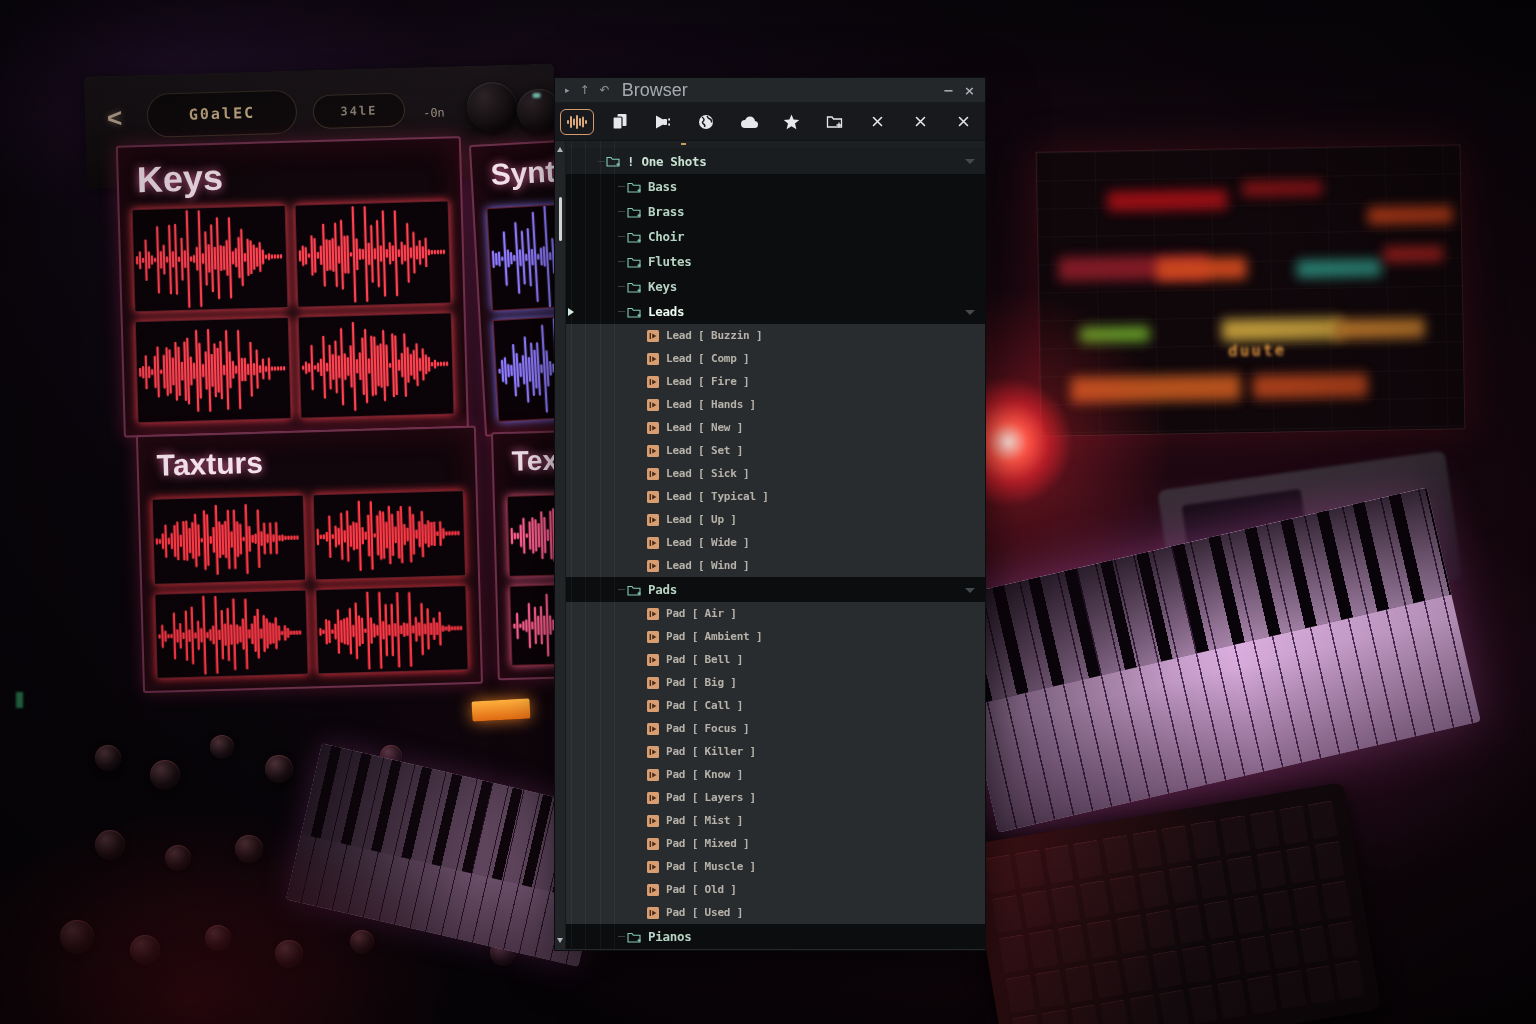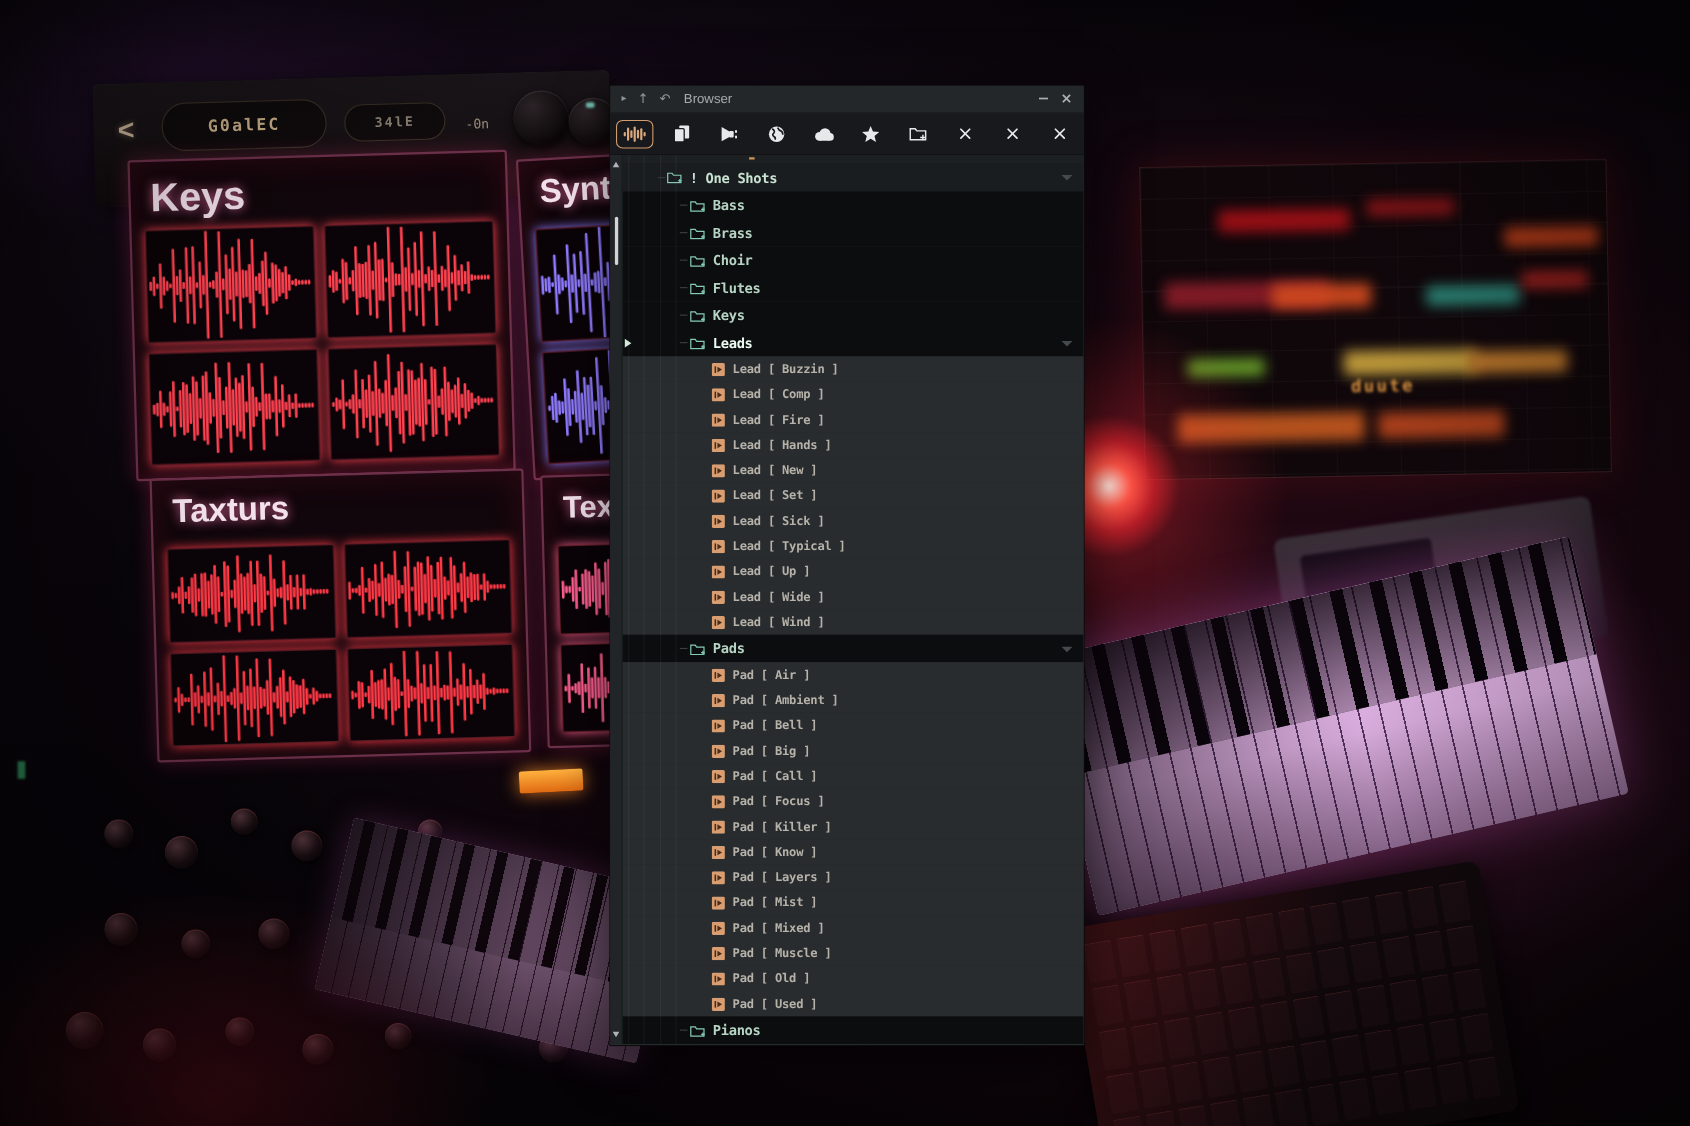--- a/index.html
+++ b/index.html
@@ -94,21 +94,21 @@
   .vignette{position:absolute;inset:0;pointer-events:none;z-index:6;
     background:radial-gradient(ellipse at 48% 42%, rgba(0,0,0,0) 48%, rgba(0,0,0,.55) 95%),
                linear-gradient(rgba(0,0,0,.30),transparent 12%);}
 
   
   .browser{position:absolute;left:555px;top:78px;width:430px;height:872px;z-index:10;
     background:#26292a;box-shadow:0 0 0 1px #0a0c0d, 0 12px 44px rgba(0,0,0,.6);}
   .titlebar{height:25px;background:#24272a;border-bottom:1px solid #191c1e;display:flex;align-items:center;padding:0 10px;gap:10px;}
   .titlebar .tico{color:#8e959b;font-family:"DejaVu Sans",sans-serif;font-size:12px;line-height:1;cursor:default;}
   .titlebar .tico.tri{font-size:9px;}
-  .titlebar .title{color:#a6abb0;font-size:12px;margin-left:2px;}
+  .titlebar .title{color:#a6abb0;font-size:18px;margin-left:2px;}
   .titlebar .spacer{flex:1;}
   .titlebar .winbtn{color:#aab0b5;font-weight:bold;font-size:13px;font-family:"DejaVu Sans",sans-serif;}
 
   .toolbar{height:38px;background:#17191c;border-bottom:1px solid #101214;display:flex;align-items:center;}
   .tab{flex:1;height:100%;display:flex;align-items:center;justify-content:center;color:#e6e8ea;}
   .tab .tbox{display:flex;align-items:center;justify-content:center;padding:4px 5px;border:1px solid transparent;border-radius:6px;}
   .tab.selected{color:#dba77c;}
   .tab.selected .tbox{border-color:#d29c6e;}
   .tab svg{display:block;}
 

